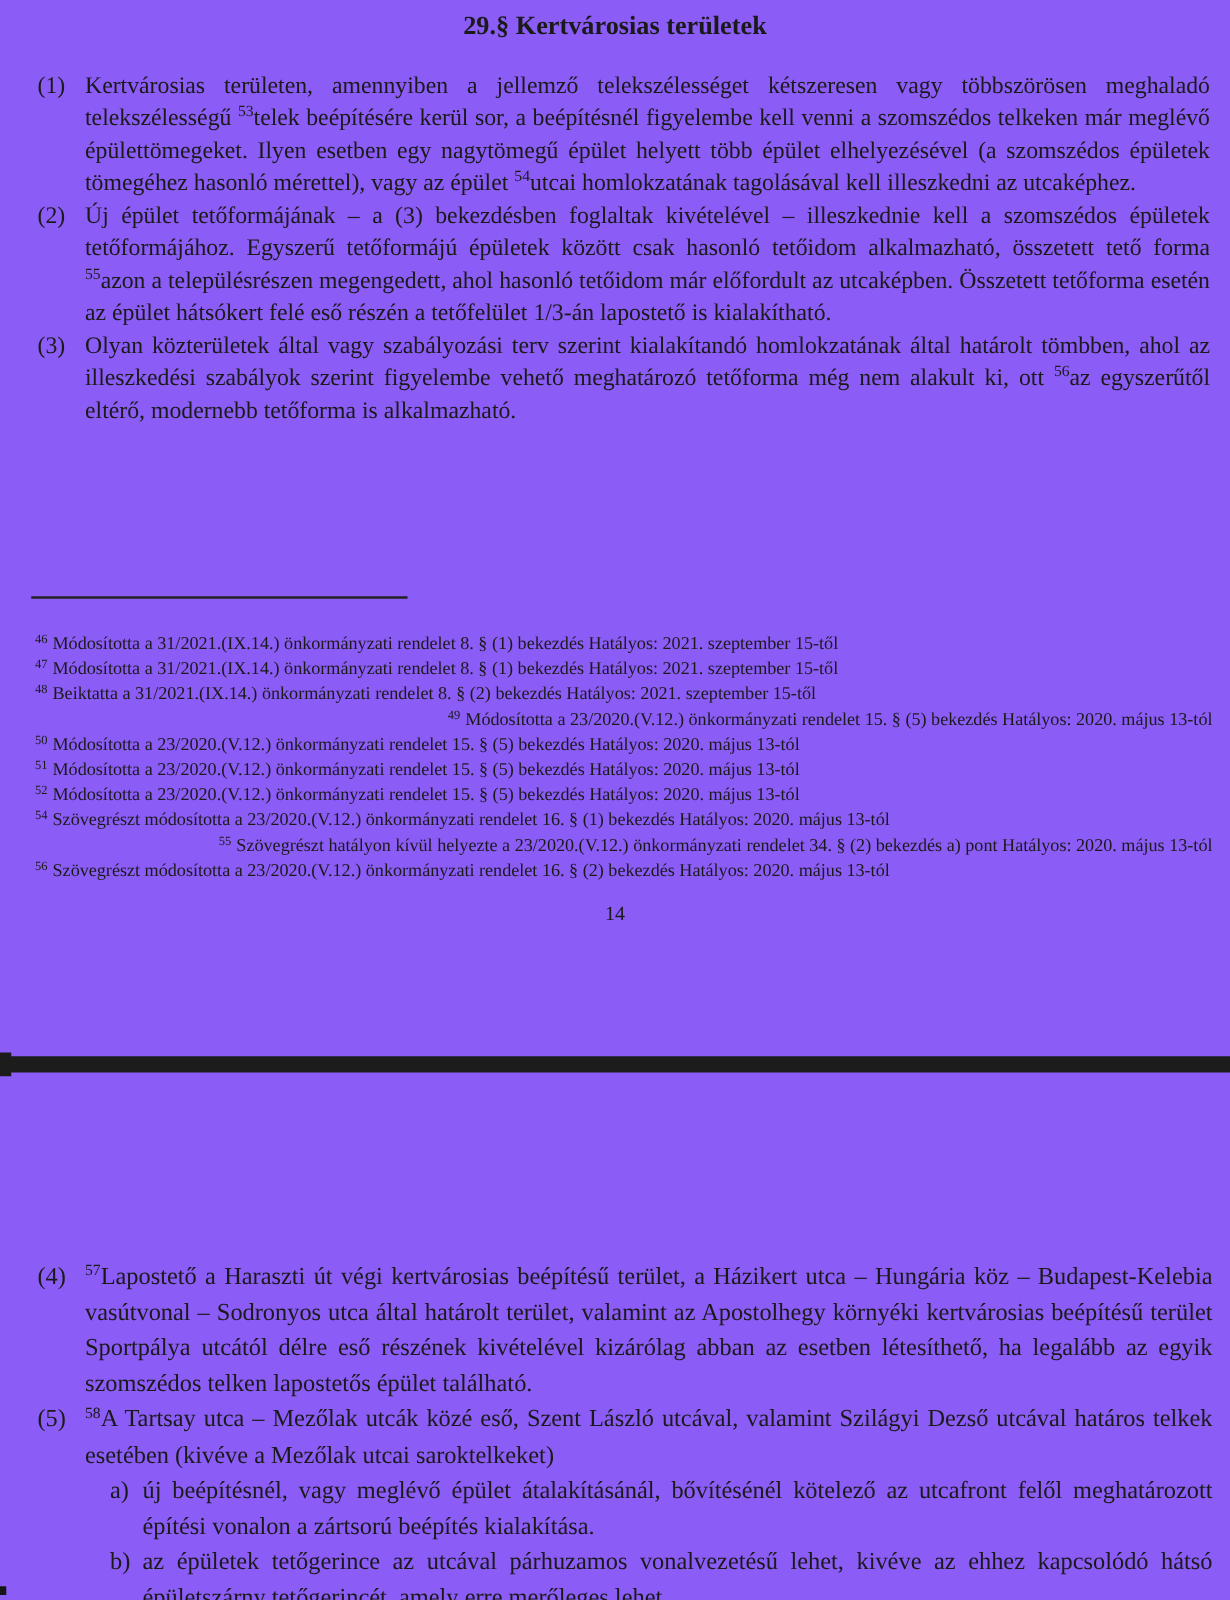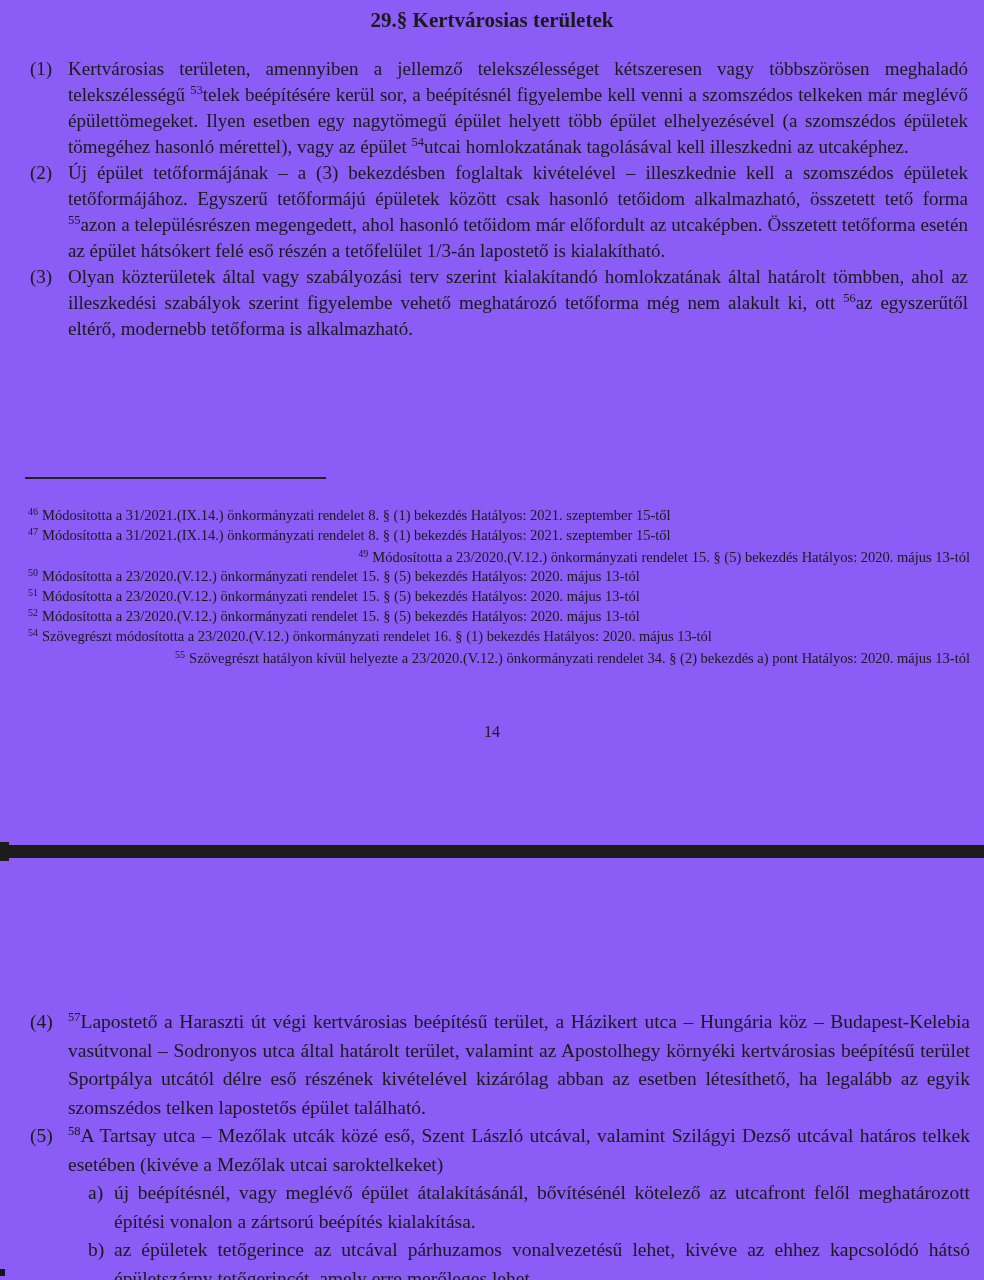--- a/index.html
+++ b/index.html
@@ -85,26 +85,28 @@
       <span class="para-num">(3)</span><span>Olyan közterületek által vagy szabályozási terv szerint kialakítandó homlokzatának által határolt tömbben, ahol az illeszkedési szabályok szerint figyelembe vehető meghatározó tetőforma még nem alakult ki, ott </span><sup class="ref">56</sup><span>az egyszerűtől eltérő, modernebb tetőforma is alkalmazható.</span>
     </div>
 
   </div>
 
   <div class="fn-separator"></div>
 
   <div class="footnotes">
     <div class="footnote"><sup class="fn-num">46</sup><span class="fn-text">Módosította a 31/2021.(IX.14.) önkormányzati rendelet 8. § (1) bekezdés Hatályos: 2021. szeptember 15-től</span></div>
     <div class="footnote"><sup class="fn-num">47</sup><span class="fn-text">Módosította a 31/2021.(IX.14.) önkormányzati rendelet 8. § (1) bekezdés Hatályos: 2021. szeptember 15-től</span></div>
+    <div class="footnote"><sup class="fn-num">48</sup><span class="fn-text">Beiktatta a 31/2021.(IX.14.) önkormányzati rendelet 8. § (2) bekezdés Hatályos: 2021. szeptember 15-től</span></div>
     <div class="footnote fn-gap"><sup class="fn-num">49</sup><span class="fn-text">Módosította a 23/2020.(V.12.) önkormányzati rendelet 15. § (5) bekezdés Hatályos: 2020. május 13-tól</span></div>
     <div class="footnote"><sup class="fn-num">50</sup><span class="fn-text">Módosította a 23/2020.(V.12.) önkormányzati rendelet 15. § (5) bekezdés Hatályos: 2020. május 13-tól</span></div>
     <div class="footnote"><sup class="fn-num">51</sup><span class="fn-text">Módosította a 23/2020.(V.12.) önkormányzati rendelet 15. § (5) bekezdés Hatályos: 2020. május 13-tól</span></div>
     <div class="footnote"><sup class="fn-num">52</sup><span class="fn-text">Módosította a 23/2020.(V.12.) önkormányzati rendelet 15. § (5) bekezdés Hatályos: 2020. május 13-tól</span></div>
     <div class="footnote"><sup class="fn-num">54</sup><span class="fn-text">Szövegrészt módosította a 23/2020.(V.12.) önkormányzati rendelet 16. § (1) bekezdés Hatályos: 2020. május 13-tól</span></div>
     <div class="footnote fn-gap"><sup class="fn-num">55</sup><span class="fn-text">Szövegrészt hatályon kívül helyezte a 23/2020.(V.12.) önkormányzati rendelet 34. § (2) bekezdés a) pont Hatályos: 2020. május 13-tól</span></div>
+    <div class="footnote"><sup class="fn-num">56</sup><span class="fn-text">Szövegrészt módosította a 23/2020.(V.12.) önkormányzati rendelet 16. § (2) bekezdés Hatályos: 2020. május 13-tól</span></div>
   </div>
 
   <div class="page-number">14</div>
 
   <div class="page-break-bar"></div>
 
   <div class="block-bottom">
 
     <div class="para">
       <span class="para-num">(4)</span><sup class="ref">57</sup><span>Lapostető a Haraszti út végi kertvárosias beépítésű terület, a Házikert utca – Hungária köz – Budapest-Kelebia vasútvonal – Sodronyos utca által határolt terület, valamint az Apostolhegy környéki kertvárosias beépítésű terület Sportpálya utcától délre eső részének kivételével kizárólag abban az esetben létesíthető, ha legalább az egyik szomszédos telken lapostetős épület található.</span>

